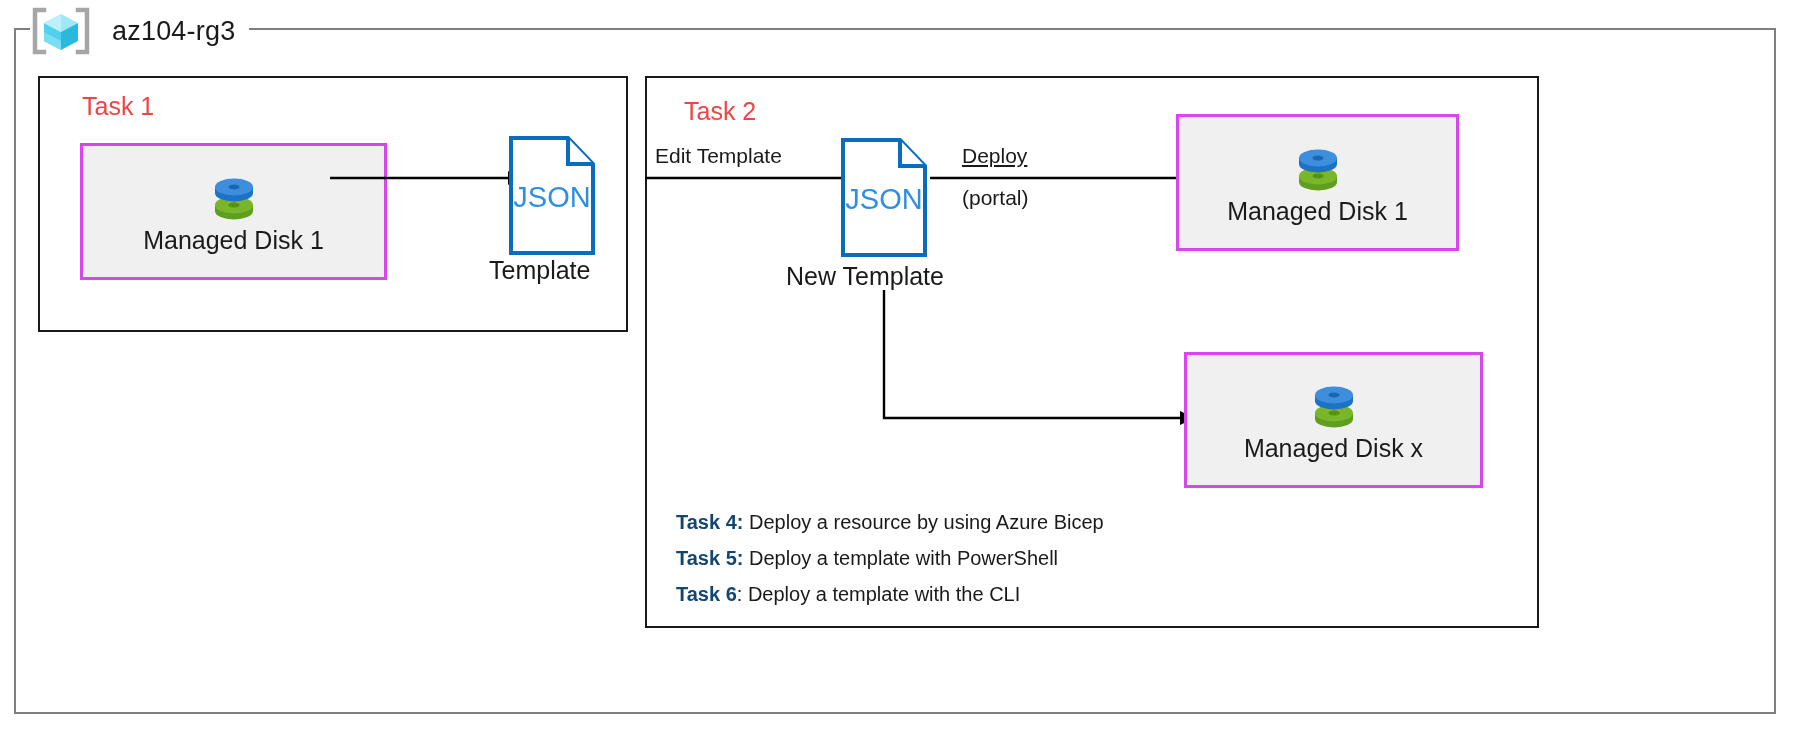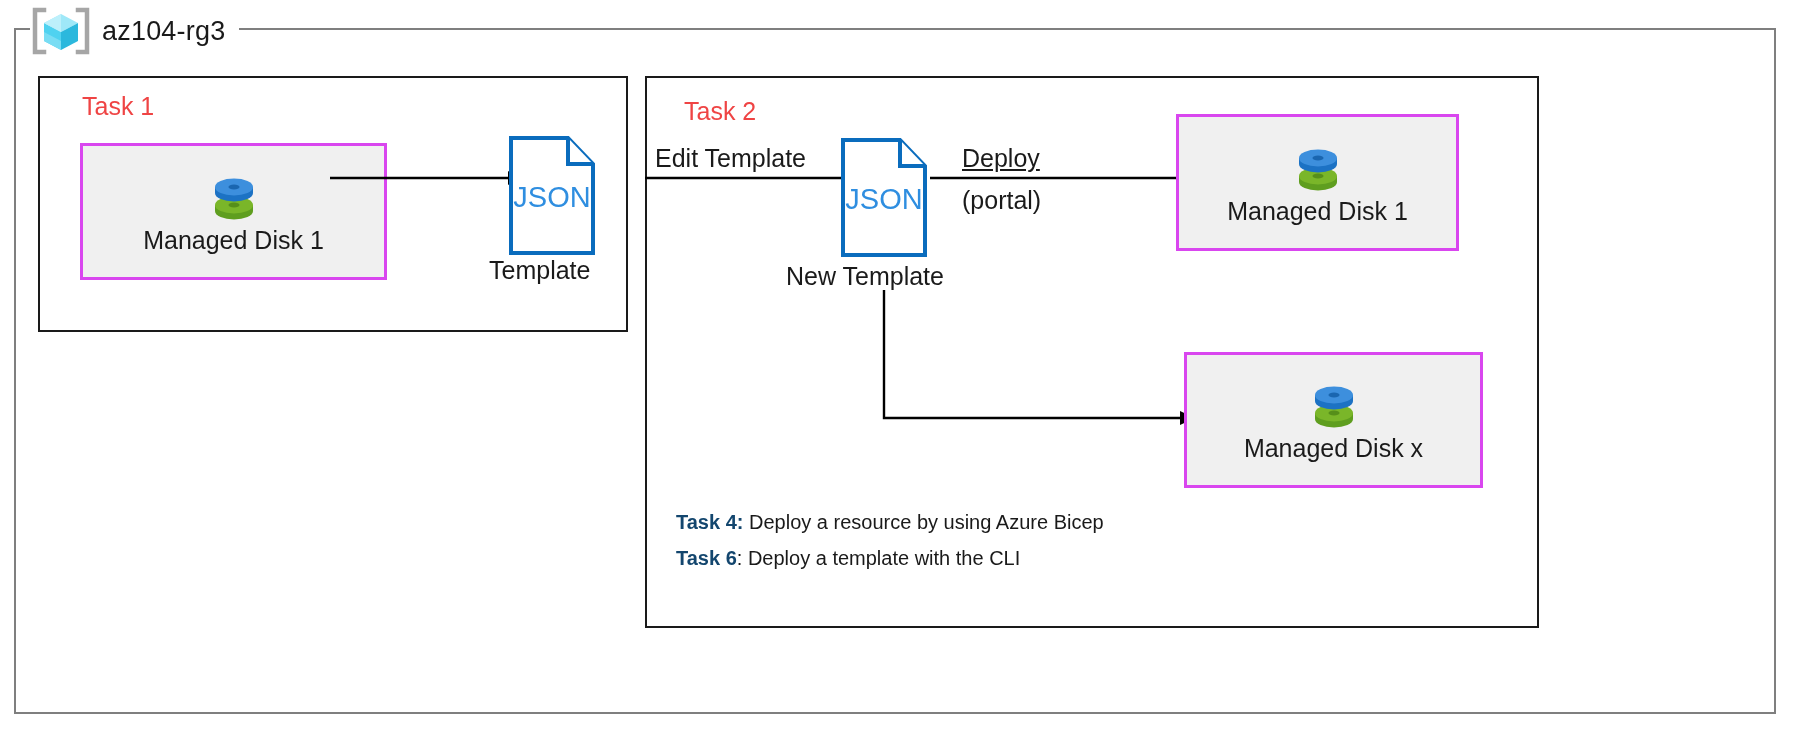--- a/index.html
+++ b/index.html
@@ -31,21 +31,21 @@
   }
   
   .rg-title-mask {
     position: absolute;
     left: 30px;
     top: 10px;
     height: 42px;
     background: #ffffff;
     display: flex;
     align-items: center;
-    gap: 10px;
+    gap: 20px;
     padding-right: 14px;
   }
   .rg-name {
     font-size: 27px;
     color: #1a1a1a;
     white-space: nowrap;
     letter-spacing: 0.2px;
   }
 
   
@@ -120,21 +120,21 @@
 
   
   .connector { position: absolute; }
   #arrow-disk-to-json   { left: 330px;  top: 160px; width: 190px; height: 36px; }
   #arrow-json-to-json   { left: 645px;  top: 160px; width: 210px; height: 36px; }
   #arrow-json-to-disk   { left: 930px;  top: 160px; width: 260px; height: 36px; }
   #arrow-json-to-diskx  { left: 880px;  top: 290px; width: 315px; height: 140px; }
 
   .arrow-label {
     position: absolute;
-    font-size: 25px;
+    font-size: 21px;
     color: #1a1a1a;
     white-space: nowrap;
     text-align: center;
   }
   #label-edit-template { left: 655px;  top: 144px; }
   #label-deploy        { left: 962px;  top: 144px; text-decoration: underline; }
   #label-portal        { left: 962px;  top: 186px; }
 
   
   #task3-line {
@@ -294,17 +294,21 @@
     </span>
     <span class="disk-label">Managed Disk x</span>
   </div>
 
   <div id="task-list">
     <div>
       <span class="task-key">Task 4:</span>
       <span class="task-desc-black">Deploy a resource by using Azure Bicep</span>
     </div>
     <div>
+      <span class="task-key">Task 5:</span>
+      <span class="task-desc-black">Deploy a template with PowerShell</span>
+    </div>
+    <div>
       <span class="task-key">Task 6</span><span class="task-desc-black">: Deploy a template with the CLI</span>
     </div>
   </div>
 
 </div>
 
 </body></html>

